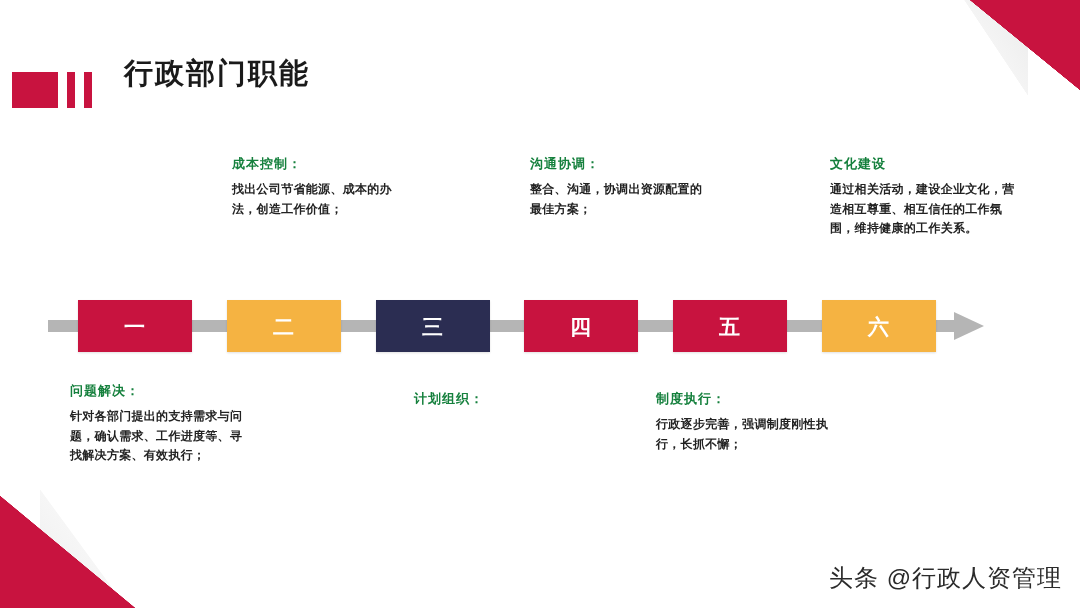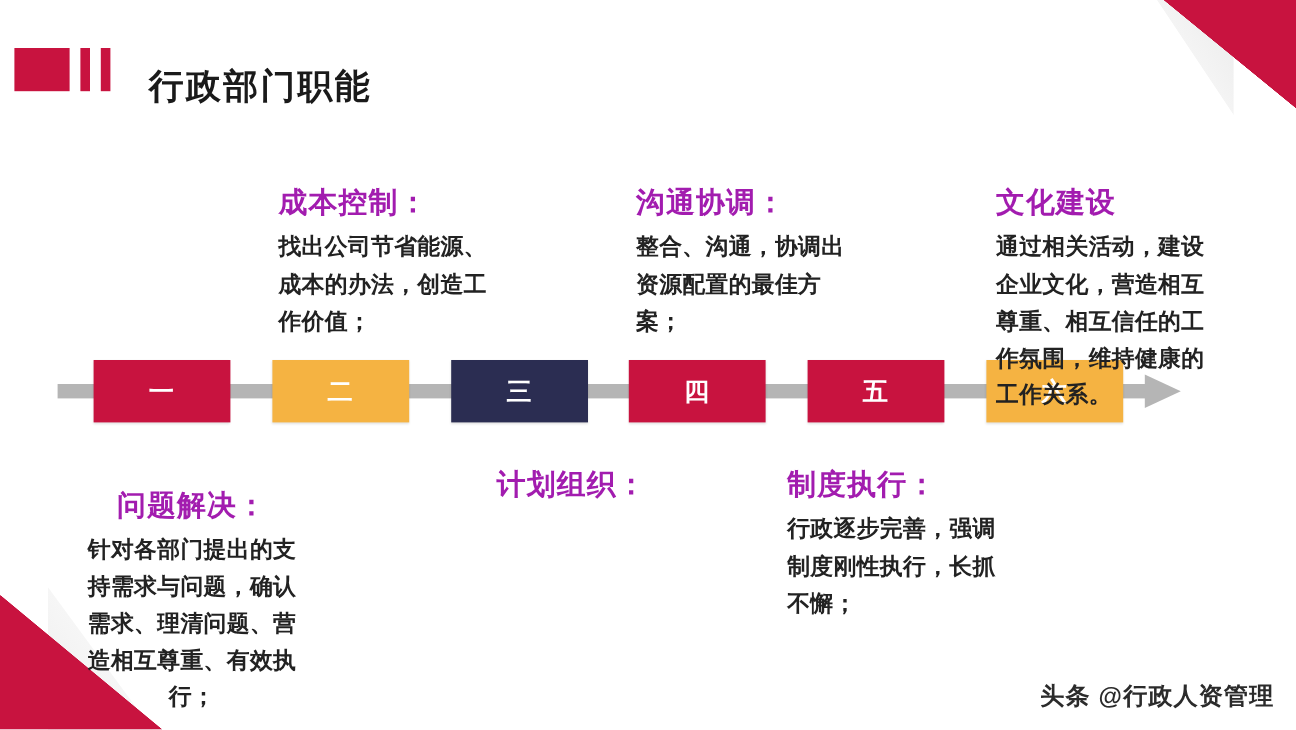--- a/index.html
+++ b/index.html
@@ -49,21 +49,21 @@
     width: 110px; height: 150px;
     background: linear-gradient(to top right, #ececec 0%, #f6f6f6 46%, rgba(255,255,255,0) 46.4%);
     z-index: 0;
   }
 
   
   .header {
     position: absolute;
     top: 40px; left: 12px;
     display: flex;
-    align-items: flex-start;
+    align-items: flex-end;
     z-index: 3;
   }
   .hdr-block {
     width: 46px; height: 36px;
     background: #c8133f;
     display: inline-block;
   }
   .hdr-bar {
     width: 8px; height: 36px;
     background: #c8133f;
@@ -120,45 +120,45 @@
     box-shadow: 0 1px 2px rgba(0,0,0,0.12);
   }
   .step-label { line-height: 1; }
 
   
   .block {
     position: absolute;
     z-index: 5;
   }
   .block-title {
-    font-size: 24px;
-    font-weight: 700;
-    color: #a21caf;
+    font-size: 13px;
+    font-weight: 700;
+    color: #15803d;
     letter-spacing: 1px;
     margin: 0 0 9px 0;
     line-height: 1.1;
     white-space: nowrap;
     font-family: Liberation Serif, serif;
   }
   .block-body {
-    font-size: 19px;
+    font-size: 12px;
     font-weight: 700;
     color: #222222;
     line-height: 1.62;
     margin: 0;
     letter-spacing: 0.3px;
   }
 
   
   .watermark {
     position: absolute;
     right: 18px;
     bottom: 14px;
-    font-size: 20px;
-    font-weight: 700;
+    font-size: 24px;
+    font-weight: 400;
     color: #2b2b2b;
     letter-spacing: 1px;
     z-index: 6;
     text-shadow: 1px 1px 0 rgba(255,255,255,0.9);
     white-space: nowrap;
   }
 </style>
 </head>
 <body>
 
@@ -208,23 +208,23 @@
   <div class="block" style="left:530px; top:157px; width:176px;">
     <div class="block-title">沟通协调：</div>
     <div class="block-body">整合、沟通，协调出资源配置的最佳方案；</div>
   </div>
 
   <div class="block" style="left:830px; top:157px; width:186px;">
     <div class="block-title">文化建设</div>
     <div class="block-body">通过相关活动，建设企业文化，营造相互尊重、相互信任的工作氛围，维持健康的工作关系。</div>
   </div>
 
-  <div class="block" style="left:70px; top:409px; width:180px;text-align:center;">
+  <div class="block" style="left:70px; top:384px; width:180px;">
     <div class="block-title">问题解决：</div>
-    <div class="block-body">针对各部门提出的支持需求与问题，确认需求、理清问题、营造相互尊重、有效执行；</div>
+    <div class="block-body">针对各部门提出的支持需求与问题，确认需求、工作进度等、寻找解决方案、有效执行；</div>
   </div>
 
   <div class="block" style="left:383px; top:392px; width:180px;margin-left:31px;">
     <div class="block-title">计划组织：</div>
   </div>
 
   <div class="block" style="left:656px; top:392px; width:182px;">
     <div class="block-title">制度执行：</div>
     <div class="block-body">行政逐步完善，强调制度刚性执行，长抓不懈；</div>
   </div>

